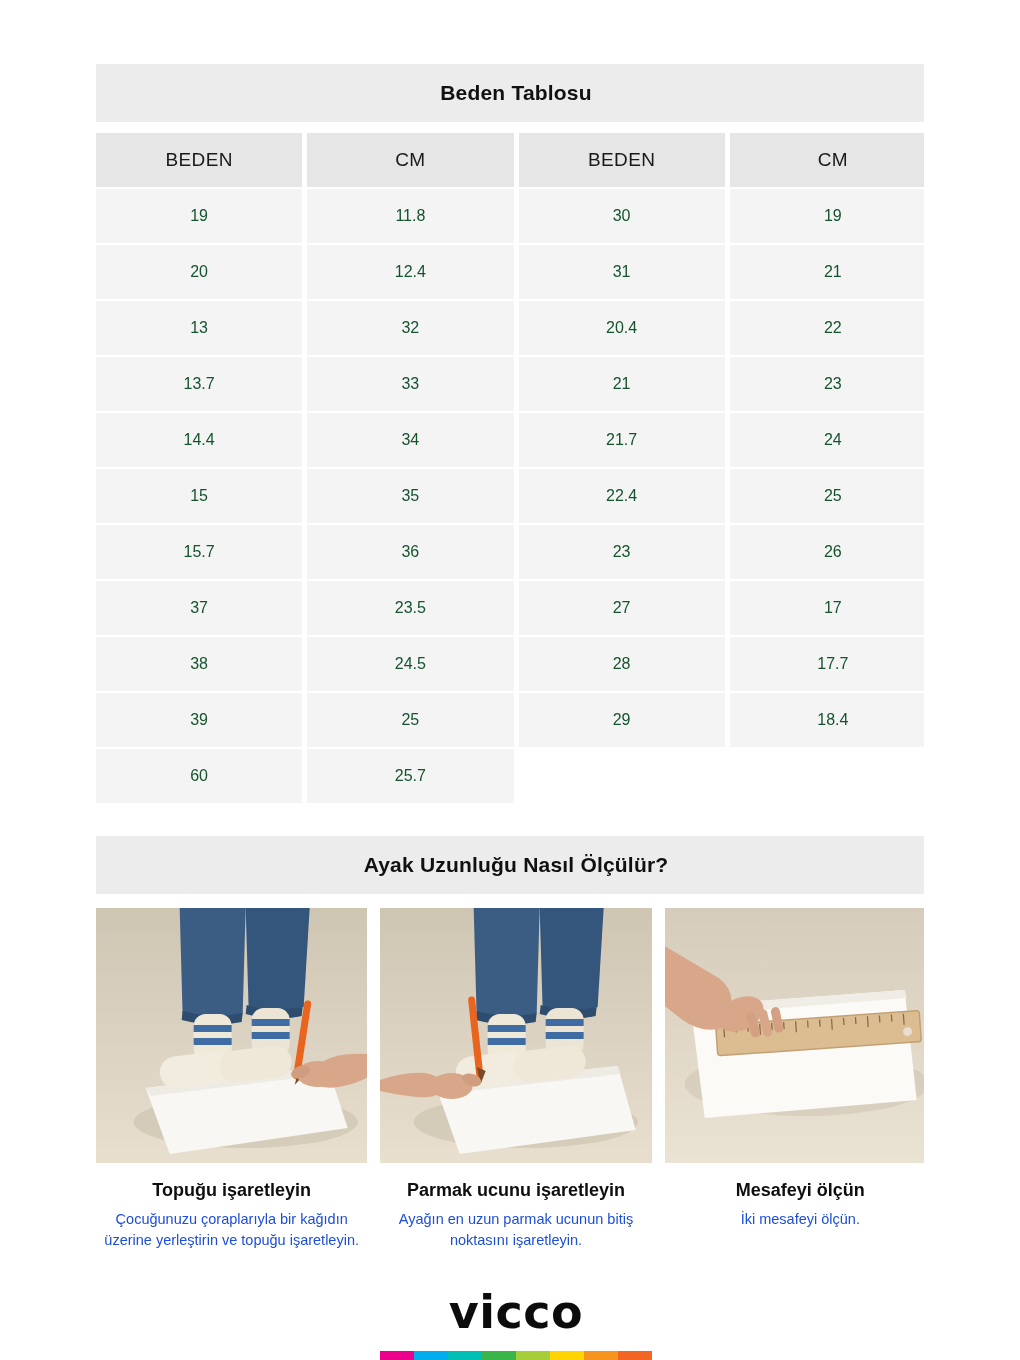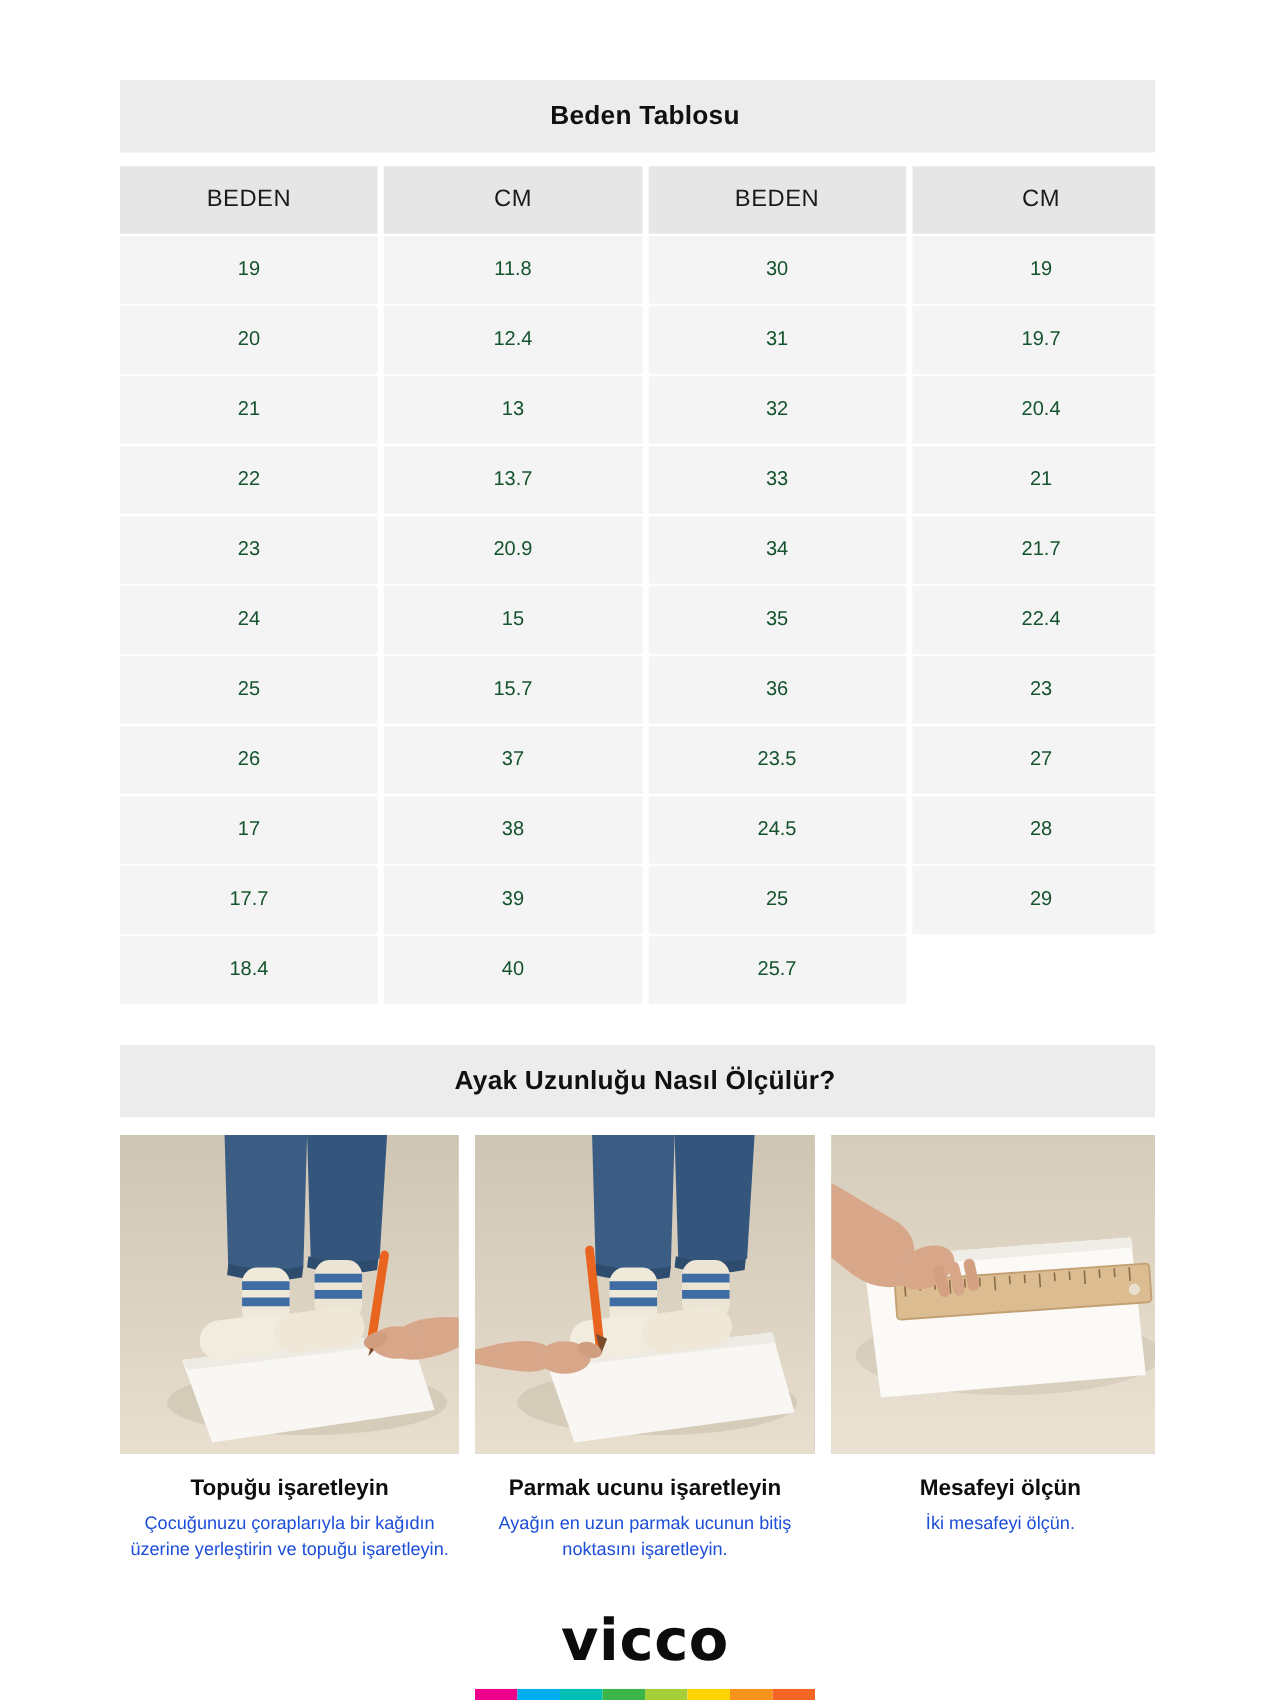--- a/index.html
+++ b/index.html
@@ -44,31 +44,30 @@
         <div class="cell head">CM</div>
         <div class="cell head">BEDEN</div>
         <div class="cell head">CM</div>
         <div class="cell">19</div>
         <div class="cell">11.8</div>
         <div class="cell">30</div>
         <div class="cell">19</div>
         <div class="cell">20</div>
         <div class="cell">12.4</div>
         <div class="cell">31</div>
-        <div class="cell">19.7</div>
         <div class="cell">21</div>
         <div class="cell">13</div>
         <div class="cell">32</div>
         <div class="cell">20.4</div>
         <div class="cell">22</div>
         <div class="cell">13.7</div>
         <div class="cell">33</div>
         <div class="cell">21</div>
         <div class="cell">23</div>
-        <div class="cell">20.9</div>
+        <div class="cell">14.4</div>
         <div class="cell">34</div>
         <div class="cell">21.7</div>
         <div class="cell">24</div>
         <div class="cell">15</div>
         <div class="cell">35</div>
         <div class="cell">22.4</div>
         <div class="cell">25</div>
         <div class="cell">15.7</div>
         <div class="cell">36</div>
         <div class="cell">23</div>
@@ -78,21 +77,21 @@
         <div class="cell">27</div>
         <div class="cell">17</div>
         <div class="cell">38</div>
         <div class="cell">24.5</div>
         <div class="cell">28</div>
         <div class="cell">17.7</div>
         <div class="cell">39</div>
         <div class="cell">25</div>
         <div class="cell">29</div>
         <div class="cell">18.4</div>
-        <div class="cell">40</div>
+        <div class="cell">60</div>
         <div class="cell">25.7</div>
       </div>
 
     <div class="section-header measure-header">
       <div class="title">Ayak Uzunluğu Nasıl Ölçülür?</div>
     </div>
 
     <div class="steps">
 
       <div class="step">

